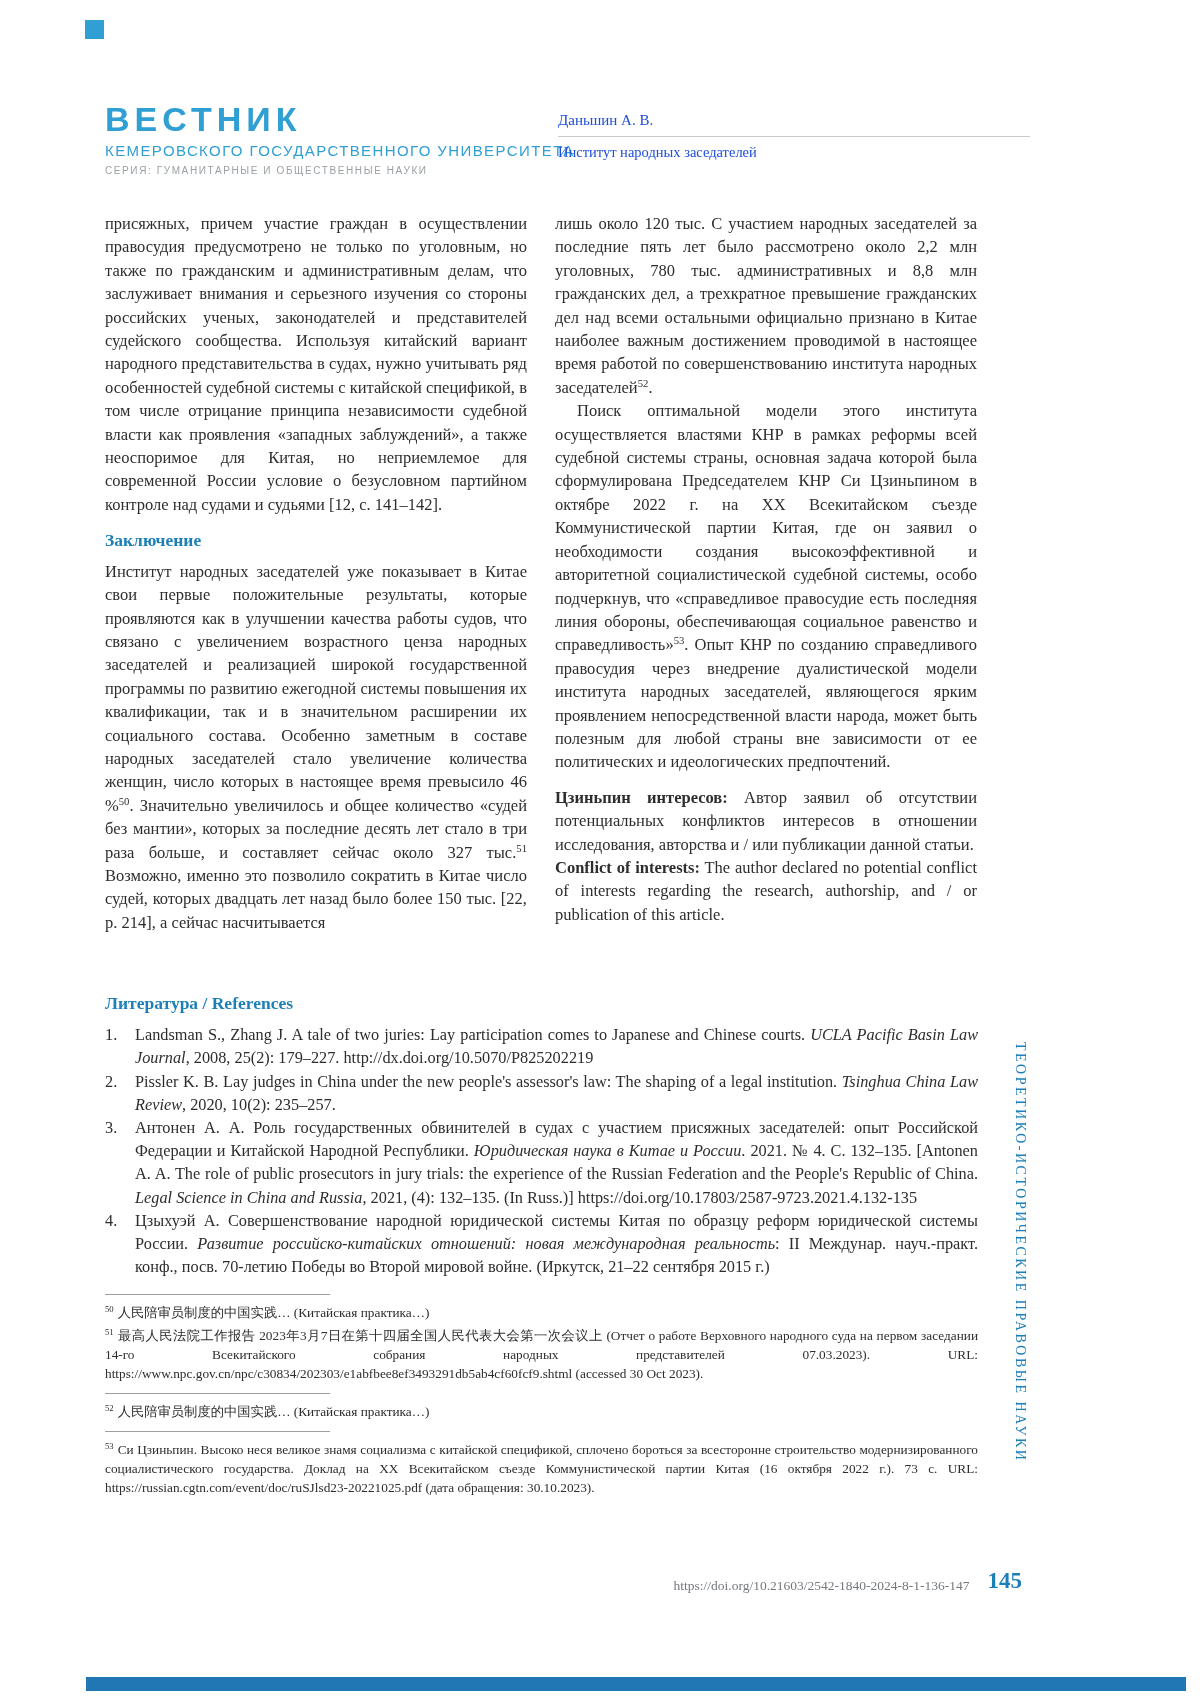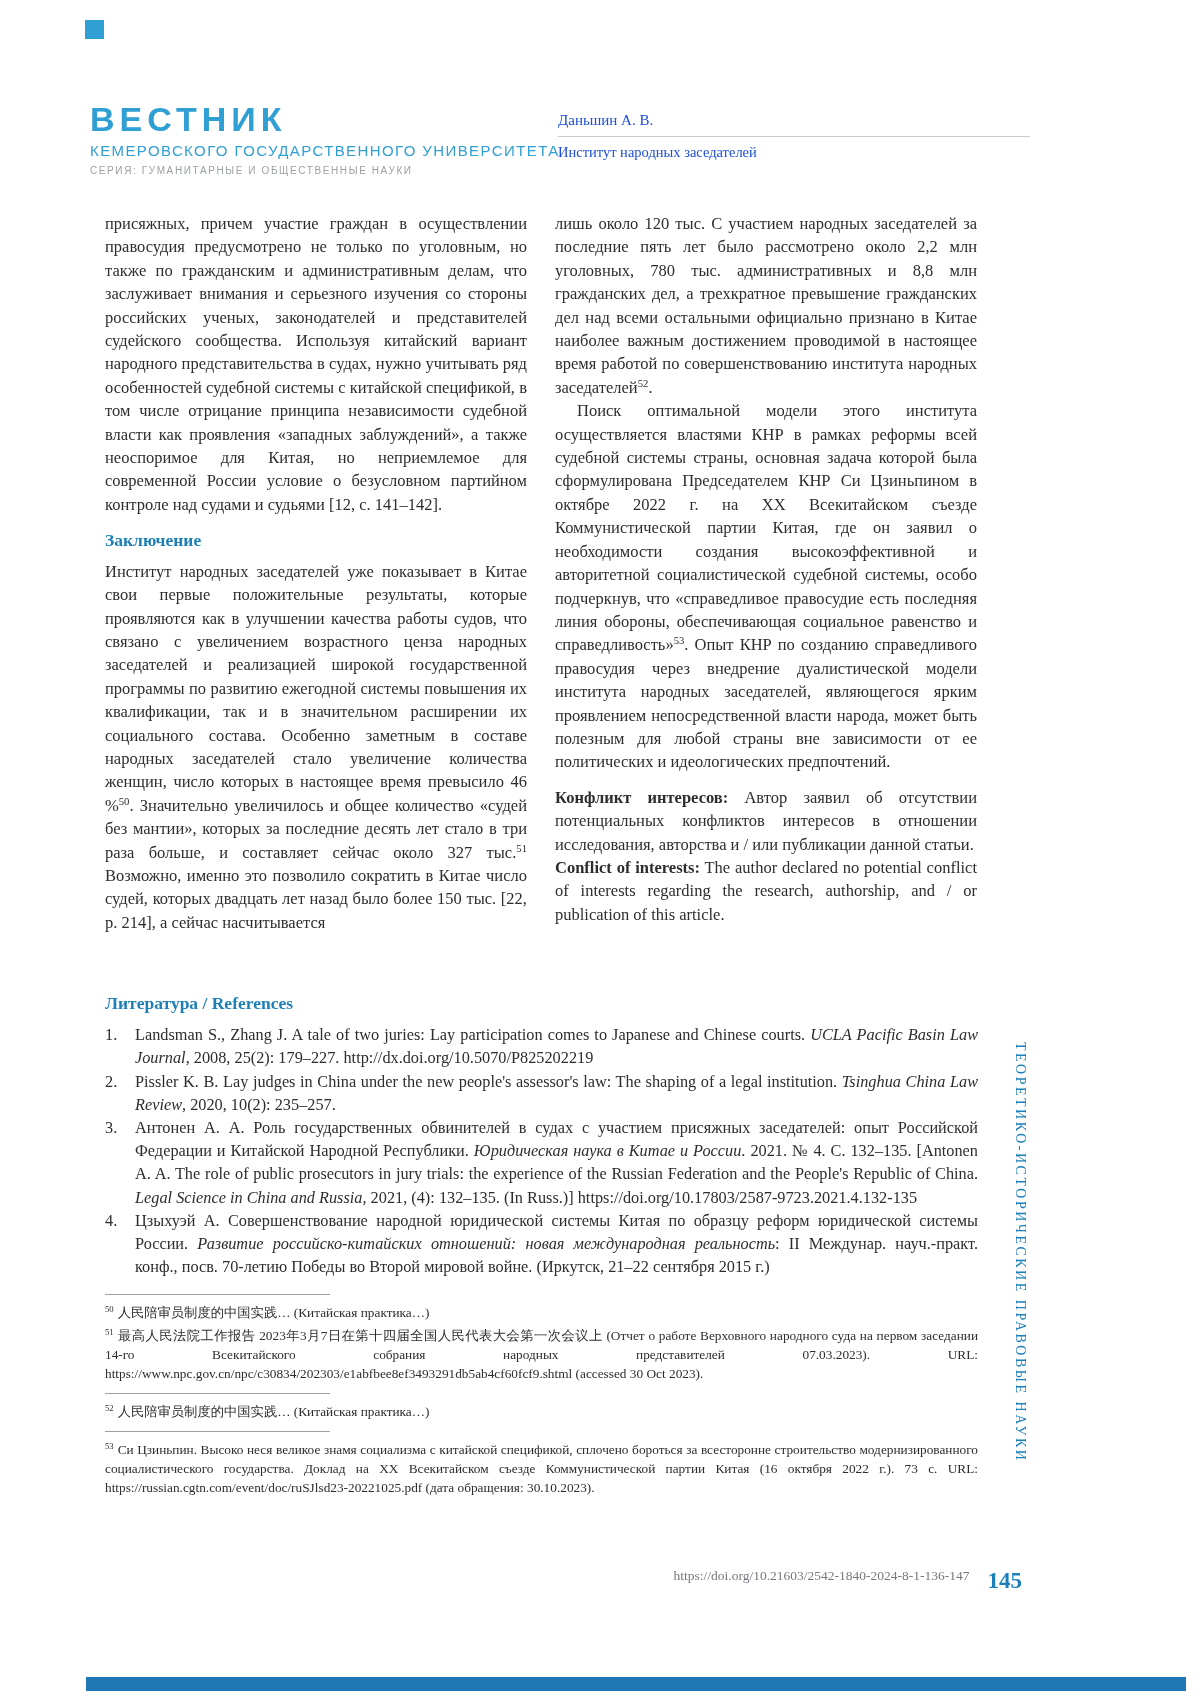--- a/index.html
+++ b/index.html
@@ -13,21 +13,21 @@
     color:#2d2d2d;
     overflow:hidden;
   }
   
   .corner {
     position:absolute; left:85px; top:20px;
     width:19px; height:19px;
     background:var(--logo, #2f9fd4);
   }
   
-  .logo-block { position:absolute; left:90px; top:100px; }
+  .logo-block { position:absolute; left:105px; top:100px; }
   .logo-name {
     font-family:"Liberation Sans", sans-serif;
     font-weight:bold; font-size:34px; letter-spacing:5px;
     color:var(--logo, #2f9fd4);
   }
   .logo-sub {
     font-family:"Liberation Sans", sans-serif;
     font-size:15px; letter-spacing:1.4px;
     color:var(--logo, #2f9fd4); margin-top:3px;
   }
@@ -75,21 +75,21 @@
   
   .footnotes { margin-top:16px; font-size:13.3px; line-height:19px; text-align:justify; }
   .fn-rule { width:225px; border-top:1px solid #9aa0a4; margin:10px 0 8px; }
   .fn-item { margin-bottom:4px;font-family:Liberation Serif, serif; }
   sup { font-size:0.65em; line-height:0; vertical-align:super; }
   .fn-num { margin-right:4px; }
 
   
   .footer {
     position:absolute; top:1568px; right:178px;
-    display:flex; align-items:flex-start; gap:18px;
+    display:flex; align-items:flex-end; gap:18px;
   }
   .footer-doi { font-size:13.5px; color:#75797d; }
   .page-num { font-size:23px; font-weight:bold; color:var(--accent, #1d7fb8); }
 
   
   .vertical-label {
     position:absolute; top:1042px; right:172px;
     writing-mode:vertical-rl;
     font-size:14px; letter-spacing:2.5px;
     color:var(--accent, #1d7fb8);
@@ -127,21 +127,21 @@
 
     <div class="columns">
       <div class="col">
         <p><span>присяжных, причем участие граждан в осуществлении правосудия предусмотрено не только по уголовным, но также по гражданским и административным делам, что заслуживает внимания и серьезного изучения со стороны российских ученых, законодателей и представителей судейского сообщества. Используя китайский вариант народного представительства в судах, нужно учитывать ряд особенностей судебной системы с китайской спецификой, в том числе отрицание принципа независимости судебной власти как проявления «западных заблуждений», а также неоспоримое для Китая, но неприемлемое для современной России условие о безусловном партийном контроле над судами и судьями [12, с. 141–142].</span></p>
         <h2 class="section-heading">Заключение</h2>
         <p><span>Институт народных заседателей уже показывает в Китае свои первые положительные результаты, которые проявляются как в улучшении качества работы судов, что связано с увеличением возрастного ценза народных заседателей и реализацией широкой государственной программы по развитию ежегодной системы повышения их квалификации, так и в значительном расширении их социального состава. Особенно заметным в составе народных заседателей стало увеличение количества женщин, число которых в настоящее время превысило 46 %</span><sup>50</sup><span>. Значительно увеличилось и общее количество «судей без мантии», которых за последние десять лет стало в три раза больше, и составляет сейчас около 327 тыс.</span><sup>51</sup><span> Возможно, именно это позволило сократить в Китае число судей, которых двадцать лет назад было более 150 тыс. [22, p. 214], а сейчас насчитывается</span></p>
       </div>
       <div class="col">
         <p><span>лишь около 120 тыс. С участием народных заседателей за последние пять лет было рассмотрено около 2,2 млн уголовных, 780 тыс. административных и 8,8 млн гражданских дел, а трехкратное превышение гражданских дел над всеми остальными официально признано в Китае наиболее важным достижением проводимой в настоящее время работой по совершенствованию института народных заседателей</span><sup>52</sup><span>.</span></p>
         <p class="p-indent"><span>Поиск оптимальной модели этого института осуществляется властями КНР в рамках реформы всей судебной системы страны, основная задача которой была сформулирована Председателем КНР Си Цзиньпином в октябре 2022 г. на XX Всекитайском съезде Коммунистической партии Китая, где он заявил о необходимости создания высокоэффективной и авторитетной социалистической судебной системы, особо подчеркнув, что «справедливое правосудие есть последняя линия обороны, обеспечивающая социальное равенство и справедливость»</span><sup>53</sup><span>. Опыт КНР по созданию справедливого правосудия через внедрение дуалистической модели института народных заседателей, являющегося ярким проявлением непосредственной власти народа, может быть полезным для любой страны вне зависимости от ее политических и идеологических предпочтений.</span></p>
-        <p class="conflict"><b>Конфликт интересов:</b><span> Автор заявил об отсутствии потенциальных конфликтов интересов в отношении исследования, авторства и / или публикации данной статьи.</span></p>
+        <p class="conflict"><b>Цзиньпин интересов:</b><span> Автор заявил об отсутствии потенциальных конфликтов интересов в отношении исследования, авторства и / или публикации данной статьи.</span></p>
         <p><b>Conflict of interests:</b><span> The author declared no potential conflict of interests regarding the research, authorship, and / or publication of this article.</span></p>
       </div>
     </div>
 
     <section class="refs">
       <h2 class="refs-heading">Литература / References</h2>
       <div class="ref-item">
         <span class="ref-num">1.</span>
         <span class="ref-text"><span>Landsman S., Zhang J. A tale of two juries: Lay participation comes to Japanese and Chinese courts. </span><i>UCLA Pacific Basin Law Journal</i><span>, 2008, 25(2): 179–227. http://dx.doi.org/10.5070/P825202219</span></span>
       </div>

